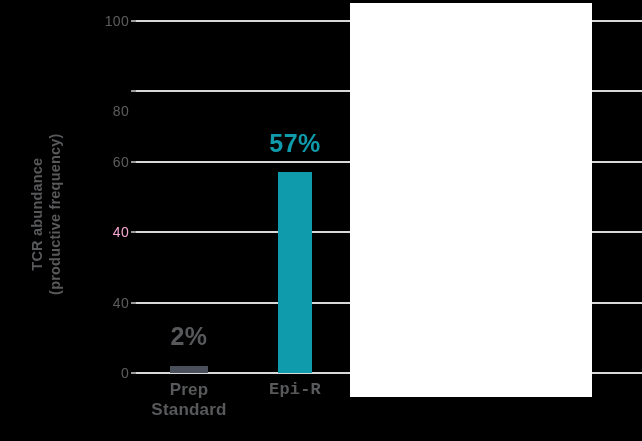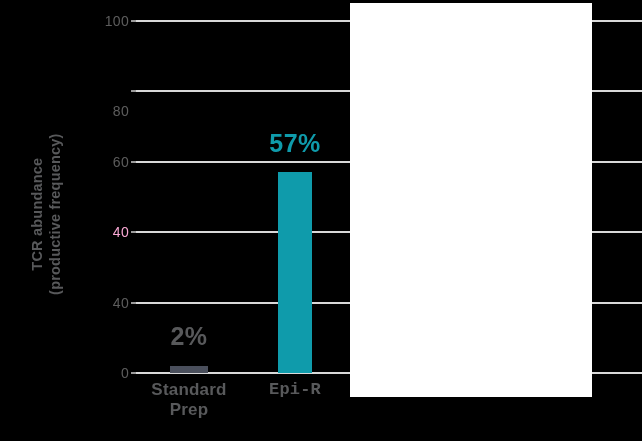--- a/index.html
+++ b/index.html
@@ -139,22 +139,22 @@
 
   <div class="bar" id="bar-standard" style="left: 170px; width: 38px; height: 7.04px; background: rgb(74, 79, 92);"></div>
 
   <div class="bar" id="bar-epir" style="left: 278px; width: 34px; height: 200.64px; background: rgb(15, 155, 171);"></div>
 
   <div class="value-label" id="value-standard" style="left: 189px; top: 336px; color: rgb(88, 89, 91);">2%</div>
 
   <div class="value-label" id="value-epir" style="left: 295px; top: 143px; color: rgb(15, 155, 171);">57%</div>
 
   <div class="cat-label" id="cat-standard" style="left:189px;">
+    <div>Prep</div>
     <div>Standard</div>
-    <div>Prep</div>
   </div>
 
   <div class="cat-label" id="cat-epir" style="left:295px;font-family:Liberation Mono, monospace;">
     <div>Epi-R</div>
   </div>
 
   <div id="white-panel" style="background: rgb(255, 255, 255);"></div>
 
 </div>
 

